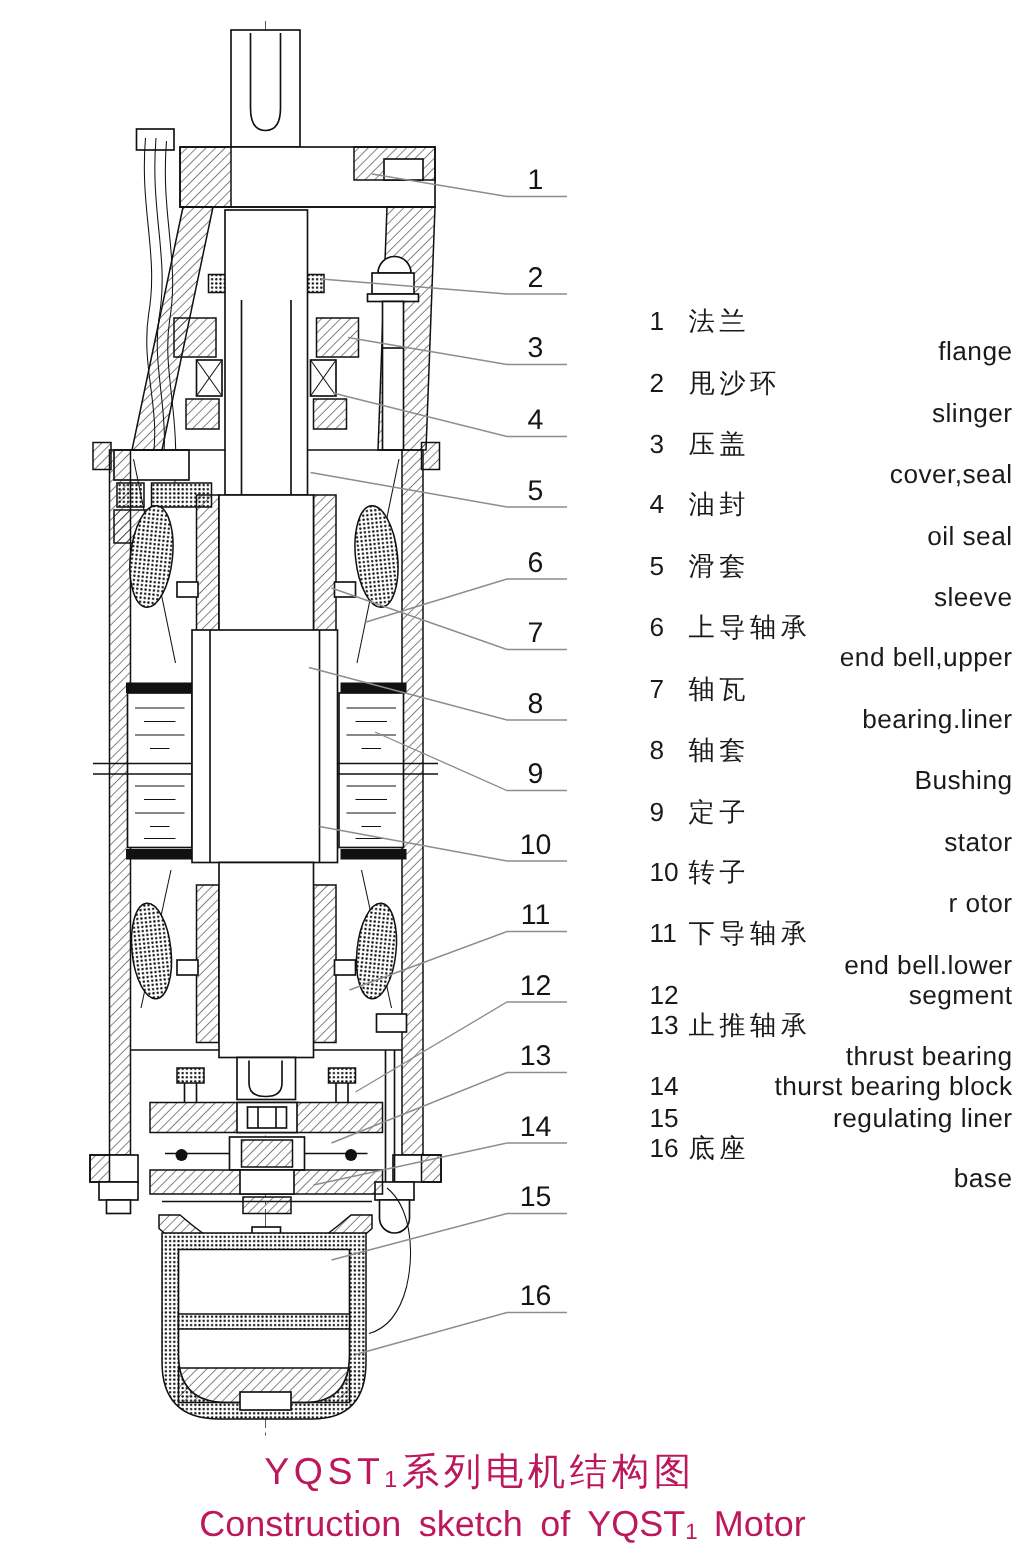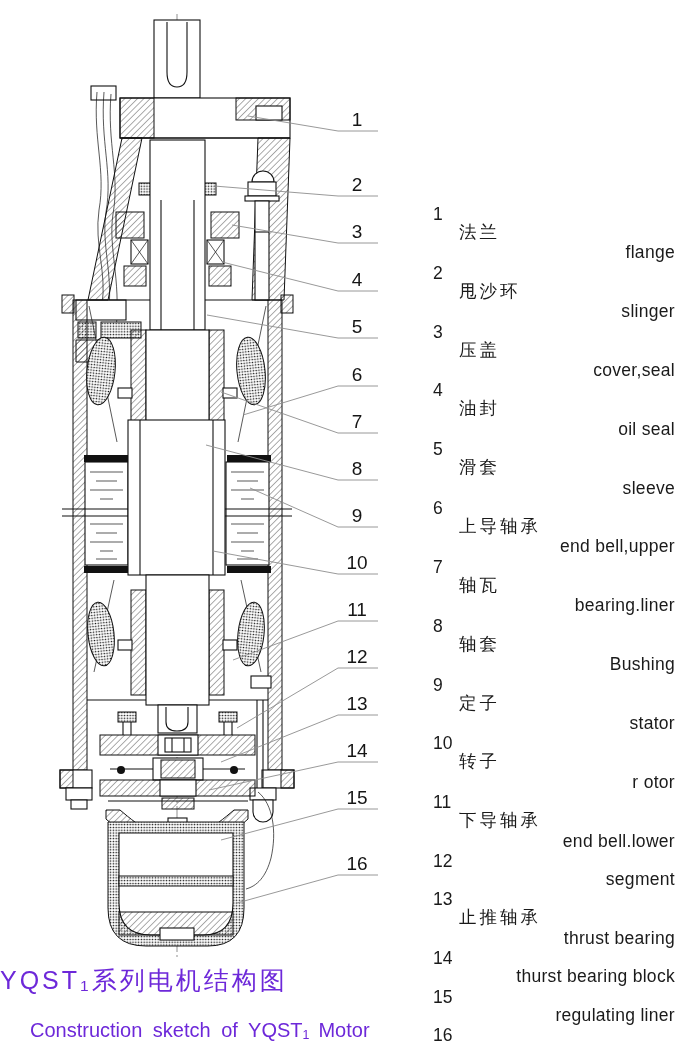--- a/index.html
+++ b/index.html
@@ -3,27 +3,27 @@
 <meta charset="utf-8">
 <style>
   html,body{margin:0;padding:0;background:#fff;}
   #page{position:relative;width:678px;height:1044px;background:#fff;overflow:hidden;
         font-family:"Liberation Sans","DejaVu Sans",sans-serif;color:#111;}
   #drawing{position:absolute;left:0;top:0;}
   
   #legend{position:absolute;left:433px;top:204px;width:242px;}
   .legend-item{display:flex;align-items:flex-start;font-size:17.5px;line-height:20.4px;color:#1a1a1a;}
   .legend-item .num{flex:0 0 26px;text-align:left;}
-  .legend-item .texts{flex:1;margin-top:18px;}
+  .legend-item .texts{flex:1;}
   .legend-item .cn{letter-spacing:3px;white-space:nowrap;}
   .legend-item .en{letter-spacing:0.3px;white-space:nowrap;text-align:right;}
   
-  #title{position:absolute;left:0;top:964px;width:640px;text-align:left;color:#6d28d9;}
+  #title{position:absolute;left:0;top:964px;width:640px;text-align:center;color:#be185d;}
   #title .cn{font-size:25px;letter-spacing:3px;}
-  #title .en{font-size:20px;margin-top:22px;word-spacing:5px;padding-left:30px;}
+  #title .en{font-size:24px;margin-top:6px;word-spacing:5px;padding-left:30px;}
   #title sub{font-size:62%;vertical-align:-2px;}
   #title .rest-sp{margin-left:0.45em;}
   
   .ln{fill:none;stroke:#111;stroke-width:1.1;}
   .th{fill:none;stroke:#111;stroke-width:0.7;}
   .wh{fill:#fff;stroke:#111;stroke-width:1.1;}
   .ht{fill:url(#h45);stroke:#111;stroke-width:1.0;}
   .kn{fill:url(#knurl);stroke:#111;stroke-width:1.0;}
   .bk{fill:#111;stroke:none;}
   .leader{fill:none;stroke:#8d8d8d;stroke-width:0.9;}

